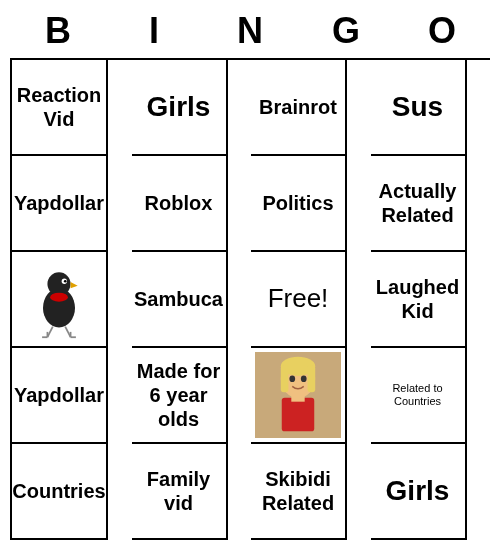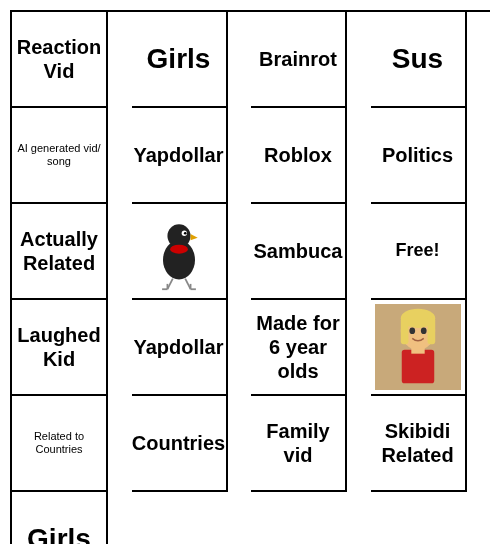--- a/index.html
+++ b/index.html
@@ -59,22 +59,22 @@
       font-weight: bold;
     }
     .cell-text.medium {
       font-size: 20px;
       font-weight: bold;
     }
     .cell-text.small {
       font-size: 11px;
     }
     .cell-text.free {
-      font-size: 18px;
-      font-weight: bold;
+      font-size: 26px;
+      font-weight: normal;
     }
     .crow-svg {
       width: 70px;
       height: 80px;
     }
   </style>
 </head>
 <body>
 
 <div class="bingo-container">
@@ -90,23 +90,20 @@
         <span class="cell-text medium">Reaction Vid</span>
       </div>
       <div class="bingo-cell">
         <span class="cell-text large">Girls</span>
       </div>
       <div class="bingo-cell">
         <span class="cell-text medium">Brainrot</span>
       </div>
       <div class="bingo-cell">
         <span class="cell-text large">Sus</span>
-      </div>
-      <div class="bingo-cell">
-        <span class="cell-text small">AI generated vid/ song</span>
       </div>
       <div class="bingo-cell">
         <span class="cell-text medium">Yapdollar</span>
       </div>
       <div class="bingo-cell">
         <span class="cell-text medium">Roblox</span>
       </div>
       <div class="bingo-cell">
         <span class="cell-text medium">Politics</span>
       </div>

